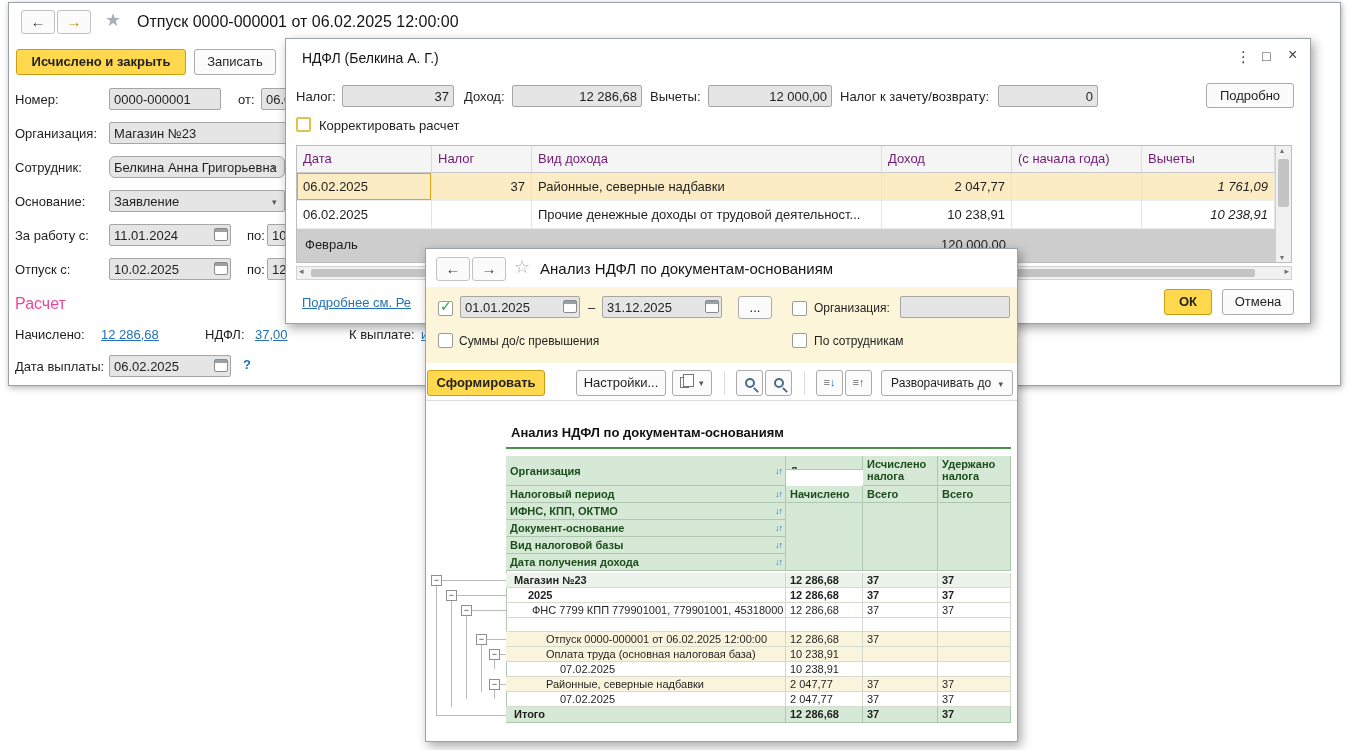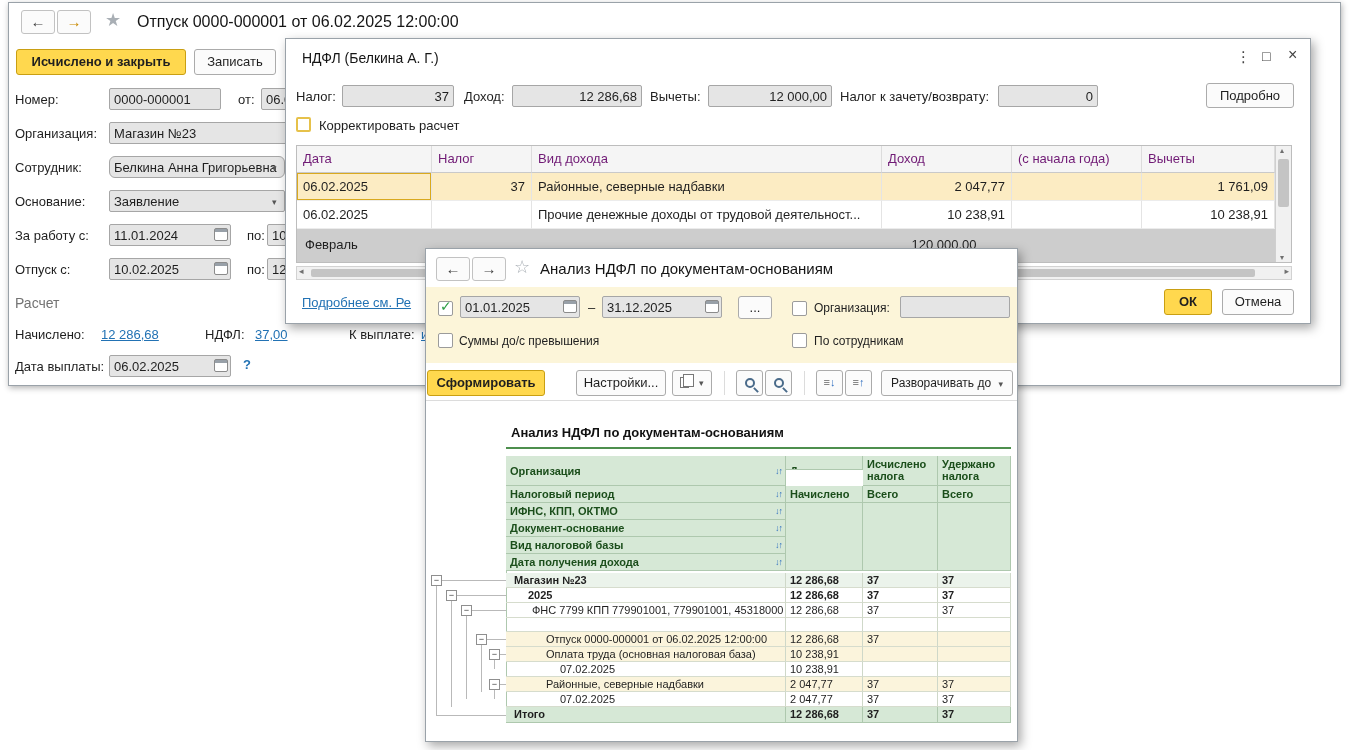--- a/index.html
+++ b/index.html
@@ -23,21 +23,21 @@
   .cal{position:absolute;width:14px;height:13px;border:1px solid #8b8b8b;border-radius:2px;
     background:linear-gradient(#98a0a8 0 3px,#fff 3px)}
   .dd{position:absolute;font-size:9px;color:#555}
   .sep{position:absolute;width:1px;background:#dcdcdc}
   
   .hc{position:absolute;height:27px;line-height:26px;padding:0 6px;background:#f5f5f5;color:#701a75;
     border-right:1px solid #dcdcdc;border-bottom:1px solid #c9c9c9;white-space:nowrap;overflow:hidden}
   .cell{position:absolute;height:28px;line-height:27px;padding:0 6px;border-right:1px solid #e4e4e4;
     border-bottom:1px solid #ececec;white-space:nowrap;overflow:hidden}
   .sel{background:#fcecc3}
-  .it{}
+  .it{font-style:italic}
   .b{font-weight:700}
   
   .rh{position:absolute;background:#d6e8d6;border-right:1px solid #aec8ae;border-bottom:1px solid #aec8ae;
     color:#1b4e1b;font-weight:700;font-size:11px;padding:2px 4px;white-space:nowrap;overflow:hidden}
   .rhw{white-space:normal;line-height:12px}
   .rd{position:absolute;border-right:1px solid #cfd8c9;border-bottom:1px solid #d6dccd;font-size:11px;
     padding:1px 4px;white-space:nowrap;overflow:hidden;line-height:13px}
   .sortg{position:absolute;right:3px;top:50%;transform:translateY(-50%);font-size:9px;color:#2f6fc0;letter-spacing:-1px;font-weight:700}
   .texp{position:absolute;width:11px;height:11px;border:1px solid #8f8f8f;background:#fff;font-size:9px;
     line-height:9px;text-align:center;color:#333}
@@ -83,21 +83,21 @@
   <div class="cal" style="left:205px;top:225px"></div>
   <div class="lbl" style="left:238px;top:225px">по:</div>
   <input class="input" style="left: 258px; top: 221px; width: 90px;" readonly="" value="10.0">
 
   <div class="lbl" style="left:6px;top:259px">Отпуск с:</div>
   <input class="input" style="left: 100px; top: 255px; width: 122px;" readonly="" value="10.02.2025">
   <div class="cal" style="left:205px;top:259px"></div>
   <div class="lbl" style="left:238px;top:259px">по:</div>
   <input class="input" style="left: 258px; top: 255px; width: 90px;" readonly="" value="12.0">
 
-  <div class="lbl" style="left:6px;top:292px;font-size:14px;color:#737373">Расчет</div>
+  <div class="lbl" style="left:6px;top:292px;font-size:16px;color:#ec4899">Расчет</div>
 
   <div class="lbl" style="left:6px;top:324px">Начислено:</div>
   <div class="link" style="left:92px;top:324px">12 286,68</div>
   <div class="lbl" style="left:196px;top:324px">НДФЛ:</div>
   <div class="link" style="left:246px;top:324px">37,00</div>
   <div class="lbl" style="left:340px;top:324px">К выплате:</div>
   <div class="link" style="left:412px;top:324px">и</div>
 
   <div class="lbl" style="left:6px;top:356px">Дата выплаты:</div>
   <input class="input" style="left: 100px; top: 352px; width: 122px;" readonly="" value="06.02.2025">
@@ -142,21 +142,21 @@
 
     <div class="cell" style="left:0;top:55px;width:135px">06.02.2025</div>
     <div class="cell tr" style="left:135px;top:55px;width:100px"></div>
     <div class="cell" style="left:235px;top:55px;width:350px">Прочие денежные доходы от трудовой деятельност...</div>
     <div class="cell tr" style="left:585px;top:55px;width:130px">10 238,91</div>
     <div class="cell" style="left:715px;top:55px;width:130px"></div>
     <div class="cell tr it" style="left:845px;top:55px;width:133px">10 238,91</div>
 
     <div class="abs" style="left:0;top:83px;width:978px;height:33px;background:#cdcdcd">
       <span class="abs" style="left:8px;top:8px">Февраль</span>
-      <span class="abs" style="left:585px;top:8px;width:124px;text-align:center">120 000,00</span>
+      <span class="abs" style="left:585px;top:8px;width:124px;text-align:right">120 000,00</span>
     </div>
 
     <div class="scroll" style="left:978px;top:0;width:16px;height:116px;border:none;border-left:1px solid #cfcfcf">
       <span class="abs" style="left:4px;top:0;font-size:8px">▴</span>
       <div class="thumb" style="left:2px;top:13px;width:11px;height:48px"></div>
       <span class="abs" style="left:4px;bottom:0;font-size:8px">▾</span>
     </div>
   </div>
 
   <div class="scroll" style="left:10px;top:227px;width:996px;height:14px">

